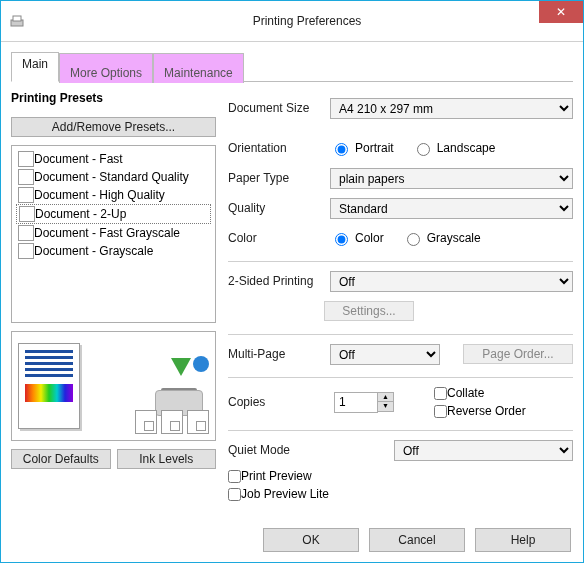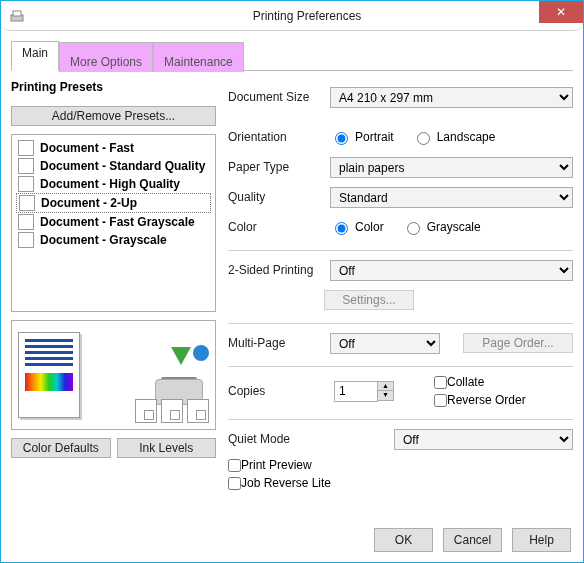--- a/index.html
+++ b/index.html
@@ -1,35 +1,35 @@
 <!DOCTYPE html>
 <html><head>
 <meta charset="utf-8">
 <style>
 * { box-sizing: border-box; font-family: "Segoe UI", Tahoma, sans-serif; font-size: 12px; }
 body { margin: 0; background: #fff; }
 .window { width: 584px; height: 563px; border: 1px solid #1ca8dd; background: #fff; position: relative; }
-.titlebar { height: 30px; background: linear-gradient(#fff, #fff); border-bottom: 1px solid #d0d0d0; display: flex; align-items: center; padding-left: 8px; position: relative; border-radius: 9px; }
+.titlebar { height: 41px; background: linear-gradient(#fff, #fff); border-bottom: 1px solid #d0d0d0; display: flex; align-items: center; padding-left: 8px; position: relative; }
 .titlebar .icon { width: 16px; height: 16px; margin-right: 6px; }
 .titlebar .title { flex: 1; text-align: center; color: #222; font-size: 12px; }
 .close-btn { width: 44px; height: 22px; background: #c75050; color: #fff; display: flex; align-items: center; justify-content: center; position: absolute; right: 0; top: 0; font-size: 13px;}
 .content { padding: 8px 10px 10px 10px; }
 .tabs { display: flex; border-bottom: 1px solid #bcbcbc; margin-bottom: 10px; position: relative; top: 1px;}
 .tab { padding: 4px 10px 4px 10px; border: 1px solid #bcbcbc; border-bottom: none; background: #fff; margin-right: 0; color: #222; position: relative; top: 1px; }
 .tab.inactive { background: #f0abfc; color: #555; top: 2px; padding-top: 12px; padding-bottom: 3px;}
 .tab.active { background: #fff; border-bottom: 1px solid #fff; z-index: 2;}
 .body { display: flex; gap: 12px; }
 .left { width: 205px; display: flex; flex-direction: column; gap: 8px; }
 .right { flex: 1; display: flex; flex-direction: column; }
 .section-title { font-weight: bold; margin-bottom: 4px; }
 .btn { background: #e1e1e1; border: 1px solid #adadad; padding: 2px 10px; color: #222; text-align: center; cursor: default; white-space: nowrap; }
 .btn.wide { width: 100%; }
 .btn.disabled { color: #888; background: #efefef; border-color: #cfcfcf; }
 .listbox { border: 1px solid #adadad; height: 178px; padding: 4px 4px; overflow: auto; background: #fff; }
-.listitem { display: flex; align-items: center; gap: 6px; padding: 1px 2px; font-weight: bold; }
+.listitem { display: flex; align-items: center; gap: 0; padding: 1px 2px; }
 .listitem.selected { background: #fff; border: 1px dotted #7a7a7a; }
 .preset-icon { width: 16px; height: 16px; border: 1px solid #9a9a9a; display:inline-block; background:#fff;}
 .preview-box { border: 1px solid #adadad; height: 110px; padding: 6px; display: flex; gap: 8px; align-items: center; justify-content: space-between; background:#fff;}
 .preview-page { width: 62px; height: 86px; border: 1px solid #9a9a9a; box-shadow: 2px 2px 0 #ccc; background: #fff; padding: 6px; display:flex; flex-direction:column; gap:3px;}
 .preview-page .line{height:3px; background:#1e4ea0;}
 .preview-page .rainbow{height:18px; margin-top:4px; background: linear-gradient(90deg,#d22,#f80,#ee0,#2c2,#0cc,#22d,#80d);}
 .printer-icn { width: 60px; height: 60px; position:relative;}
 .printer-icn .base{position:absolute; bottom:0; left:6px; width:48px; height:26px; background:#d5d5d5; border:1px solid #aaa; border-radius:4px;}
 .printer-icn .slot{position:absolute; bottom:20px; left:12px; width:36px; height:8px; background:#888; border-radius:2px;}
 .printer-icn .arrow{position:absolute; top:2px; left:22px; width:0;height:0; border-left:10px solid transparent;border-right:10px solid transparent;border-top:18px solid #3fa63f;}
@@ -53,21 +53,21 @@
 .sub-indent { margin-left: 96px; }
 .copies-row { display:flex; align-items:center; gap:10px;}
 .spinner { display:flex; align-items:center;}
 .spinner input{ width:44px; text-align:left; background:#fff;}
 .spinner .spins{ display:flex; flex-direction:column; border:1px solid #adadad; border-left:none; background:#e1e1e1;}
 .spinner .spins div{ width:15px; height:9px; font-size:7px; line-height:7px; text-align:center; border-bottom:1px solid #adadad;}
 .spinner .spins div:last-child{border-bottom:none;}
 .chk-col{ display:flex; flex-direction:column; gap:4px; margin-left:30px;}
 .chk-row{ display:flex; align-items:center; }
 .footer { position: absolute; bottom: 10px; right: 12px; display: flex; gap: 10px; }
-.footer .btn { width: 59px; padding: 4px 0; }
+.footer .btn { width: 96px; padding: 4px 0; }
 .right-inner{ padding-top:6px;}
 </style>
 </head>
 <body>
 
 <div class="window">
   <div class="titlebar">
     <span class="icon">
       <svg width="16" height="16">
           <rect x="2" y="7" width="12" height="6" fill="#ccc" stroke="#888"></rect>
@@ -243,21 +243,21 @@
           <span class="field-label" style="width:160px">Quiet Mode</span>
           <select class="sel-wide light"><option>Off</option></select>
         </div>
 
         <label class="chk-row">
             <input type="checkbox" style="">
             <span>Print Preview</span>
           </label>
         <label class="chk-row" style="margin-top:4px">
             <input type="checkbox" style="">
-            <span>Job Reverse Lite</span>
+            <span>Job Preview Lite</span>
           </label>
 
       </div>
     </div>
   </div>
 
   <div class="footer">
     <div class="btn">OK</div>
     <div class="btn">Cancel</div>
     <div class="btn">Help</div>

